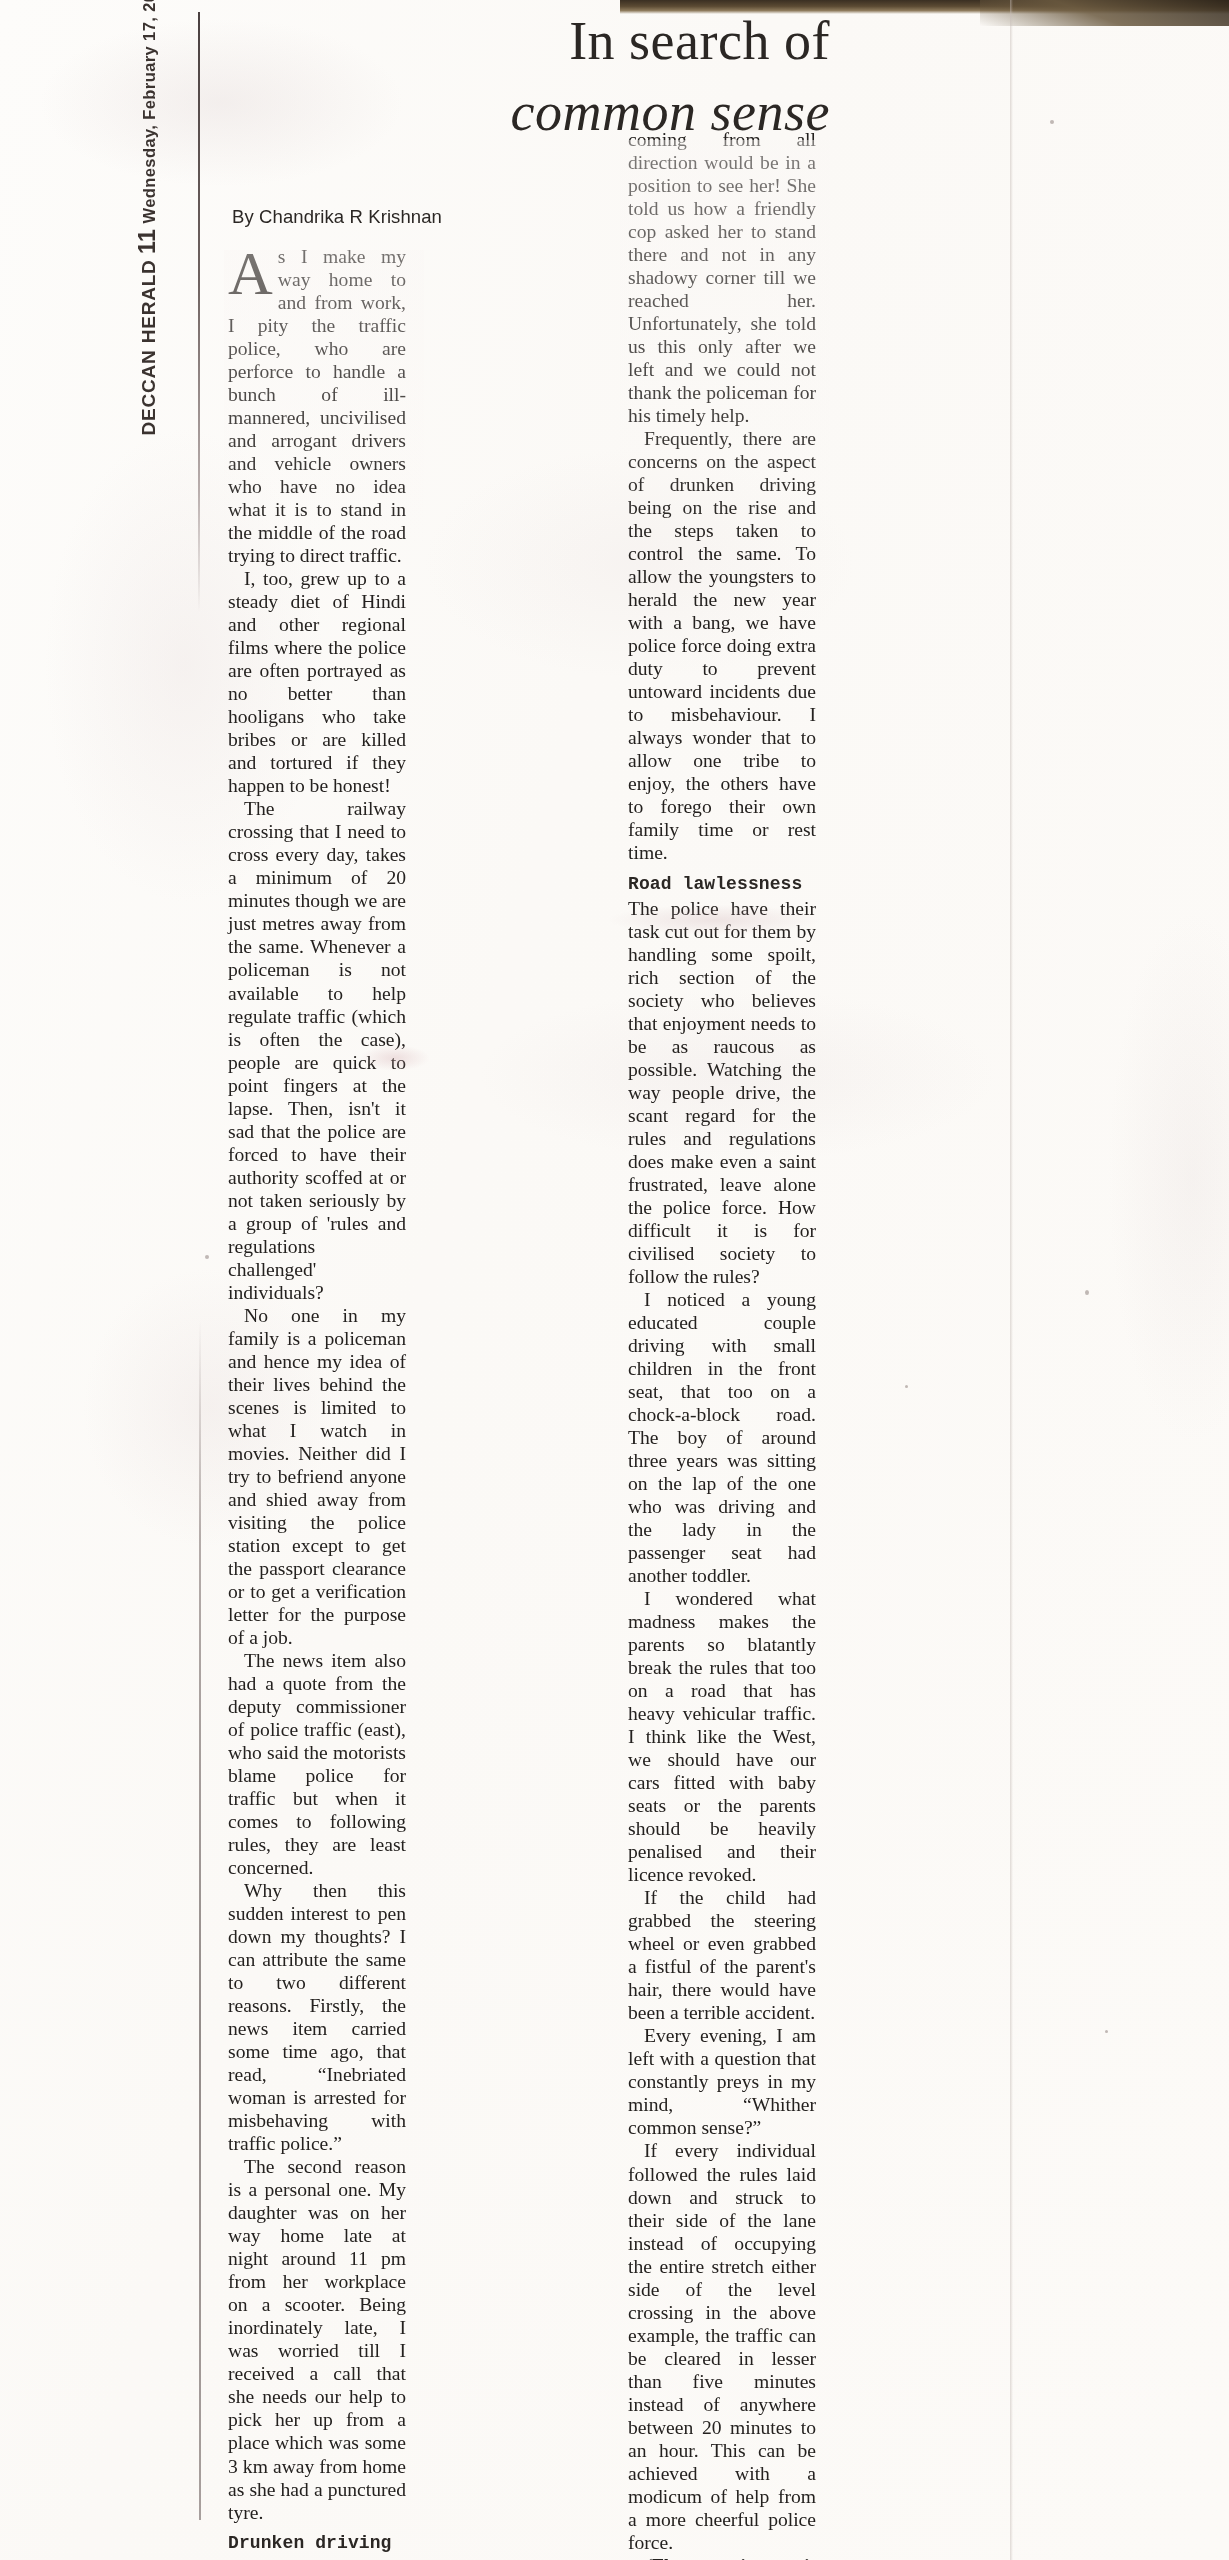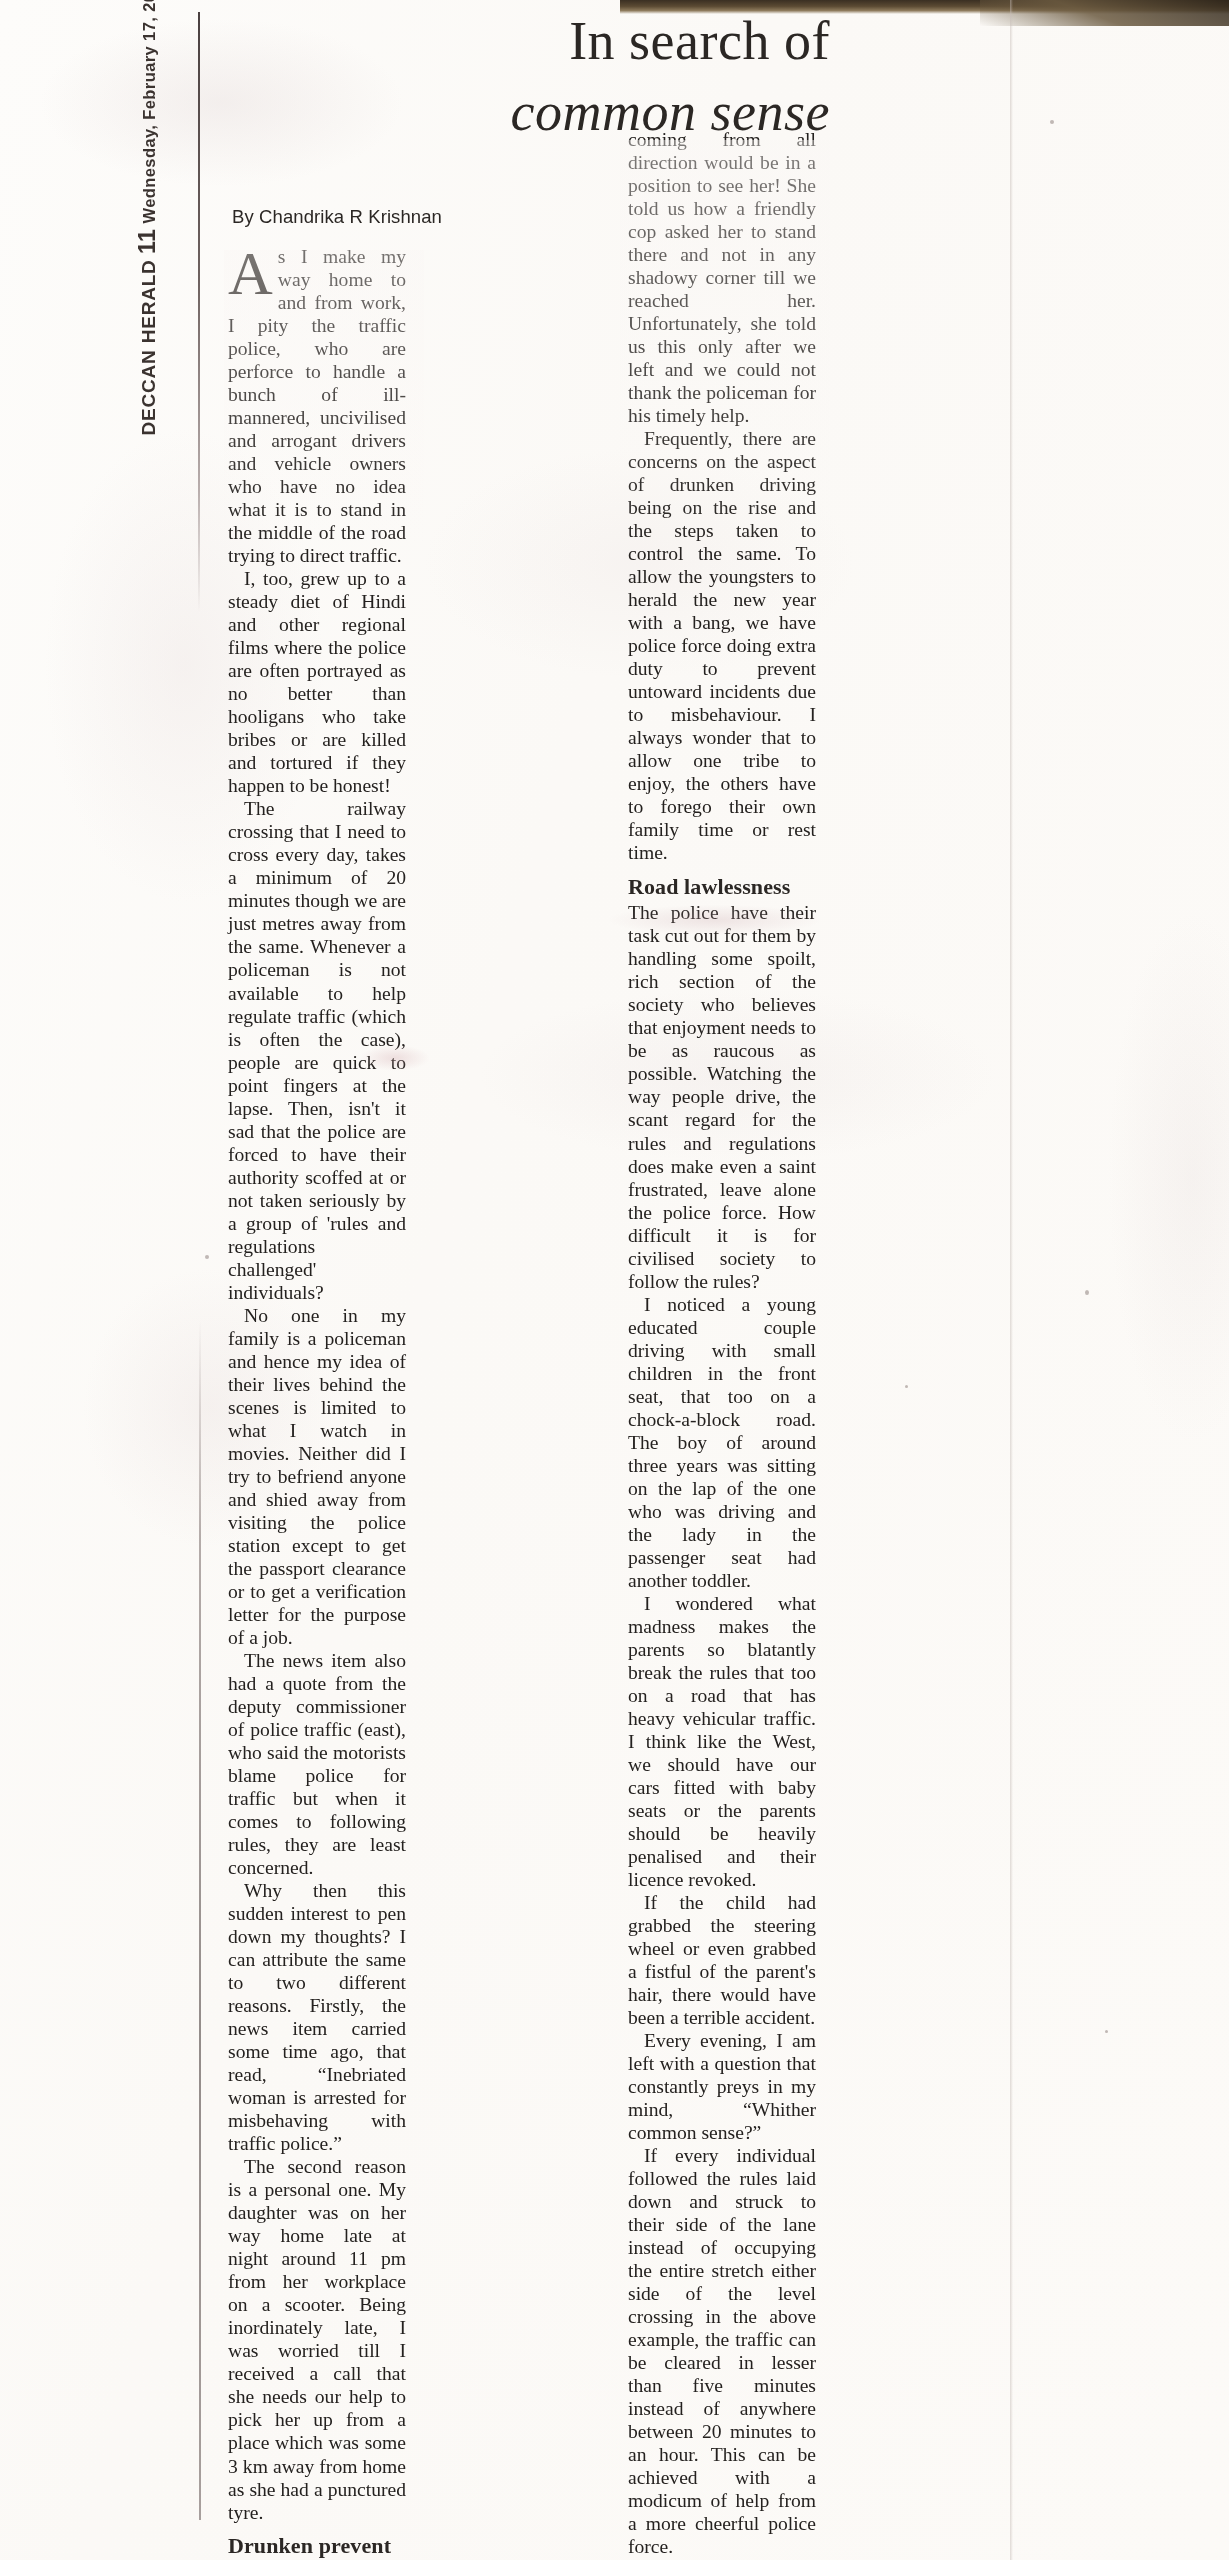--- a/index.html
+++ b/index.html
@@ -144,23 +144,23 @@
   .dropcap {
     float: left;
     font-family: "Liberation Serif", serif;
     font-size: 62px;
     line-height: .80;
     padding: 4px 5px 0 0;
     color: #2a2623;
   }
 
   .subhead {
-    font-family: Liberation Serif, serif;
+    font-family: Liberation Mono, monospace;
     font-weight: bold;
-    font-size: 22px;
+    font-size: 18px;
     color: #2b2724;
     margin: 9px 0 2px 0;
     letter-spacing: .1px;
   }
 
   .attrib {
     font-style: italic;
     font-weight: bold;
     text-indent: 0;
     margin-top: 2px;
@@ -219,21 +219,21 @@
   <div class="byline">By Chandrika R Krishnan</div>
 
   <div class="col col-1">
     <p class="noindent"><span class="dropcap">A</span><span>s I make my way home to and from work, I pity the traffic police, who are perforce to handle a bunch of ill-mannered, uncivilised and arrogant drivers and vehicle owners who have no idea what it is to stand in the middle of the road trying to direct traffic.</span></p>
     <p>I, too, grew up to a steady diet of Hindi and other regional films where the police are often portrayed as no better than hooligans who take bribes or are killed and tortured if they happen to be honest!</p>
     <p>The railway crossing that I need to cross every day, takes a minimum of 20 minutes though we are just metres away from the same. Whenever a policeman is not available to help regulate traffic (which is often the case), people are quick to point fingers at the lapse. Then, isn't it sad that the police are forced to have their authority scoffed at or not taken seriously by a group of 'rules and regulations challenged' individuals?</p>
     <p>No one in my family is a policeman and hence my idea of their lives behind the scenes is limited to what I watch in movies. Neither did I try to befriend anyone and shied away from visiting the police station except to get the passport clearance or to get a verification letter for the purpose of a job.</p>
     <p>The news item also had a quote from the deputy commissioner of police traffic (east), who said the motorists blame police for traffic but when it comes to following rules, they are least concerned.</p>
     <p>Why then this sudden interest to pen down my thoughts? I can attribute the same to two different reasons. Firstly, the news item carried some time ago, that read, “Inebriated woman is arrested for misbehaving with traffic police.”</p>
     <p>The second reason is a personal one. My daughter was on her way home late at night around 11 pm from her workplace on a scooter. Being inordinately late, I was worried till I received a call that she needs our help to pick her up from a place which was some 3 km away from home as she had a punctured tyre.</p>
-    <div class="subhead">Drunken prevent</div>
+    <div class="subhead">Drunken driving</div>
     <p class="noindent">Having all sorts of thoughts playing in my mind, my husband and I rushed to the place where she was supposed to be when we saw her standing near a traffic island in the middle of the road where vehicles</p>
   </div>
 
   <div class="col col-2">
     <p class="noindent">coming from all direction would be in a position to see her! She told us how a friendly cop asked her to stand there and not in any shadowy corner till we reached her. Unfortunately, she told us this only after we left and we could not thank the policeman for his timely help.</p>
     <p>Frequently, there are concerns on the aspect of drunken driving being on the rise and the steps taken to control the same. To allow the youngsters to herald the new year with a bang, we have police force doing extra duty to prevent untoward incidents due to misbehaviour. I always wonder that to allow one tribe to enjoy, the others have to forego their own family time or rest time.</p>
     <div class="subhead">Road lawlessness</div>
     <p class="noindent">The police have their task cut out for them by handling some spoilt, rich section of the society who believes that enjoyment needs to be as raucous as possible. Watching the way people drive, the scant regard for the rules and regulations does make even a saint frustrated, leave alone the police force. How difficult it is for civilised society to follow the rules?</p>
     <p>I noticed a young educated couple driving with small children in the front seat, that too on a chock-a-block road. The boy of around three years was sitting on the lap of the one who was driving and the lady in the passenger seat had another toddler.</p>
     <p>I wondered what madness makes the parents so blatantly break the rules that too on a road that has heavy vehicular traffic. I think like the West, we should have our cars fitted with baby seats or the parents should be heavily penalised and their licence revoked.</p>

